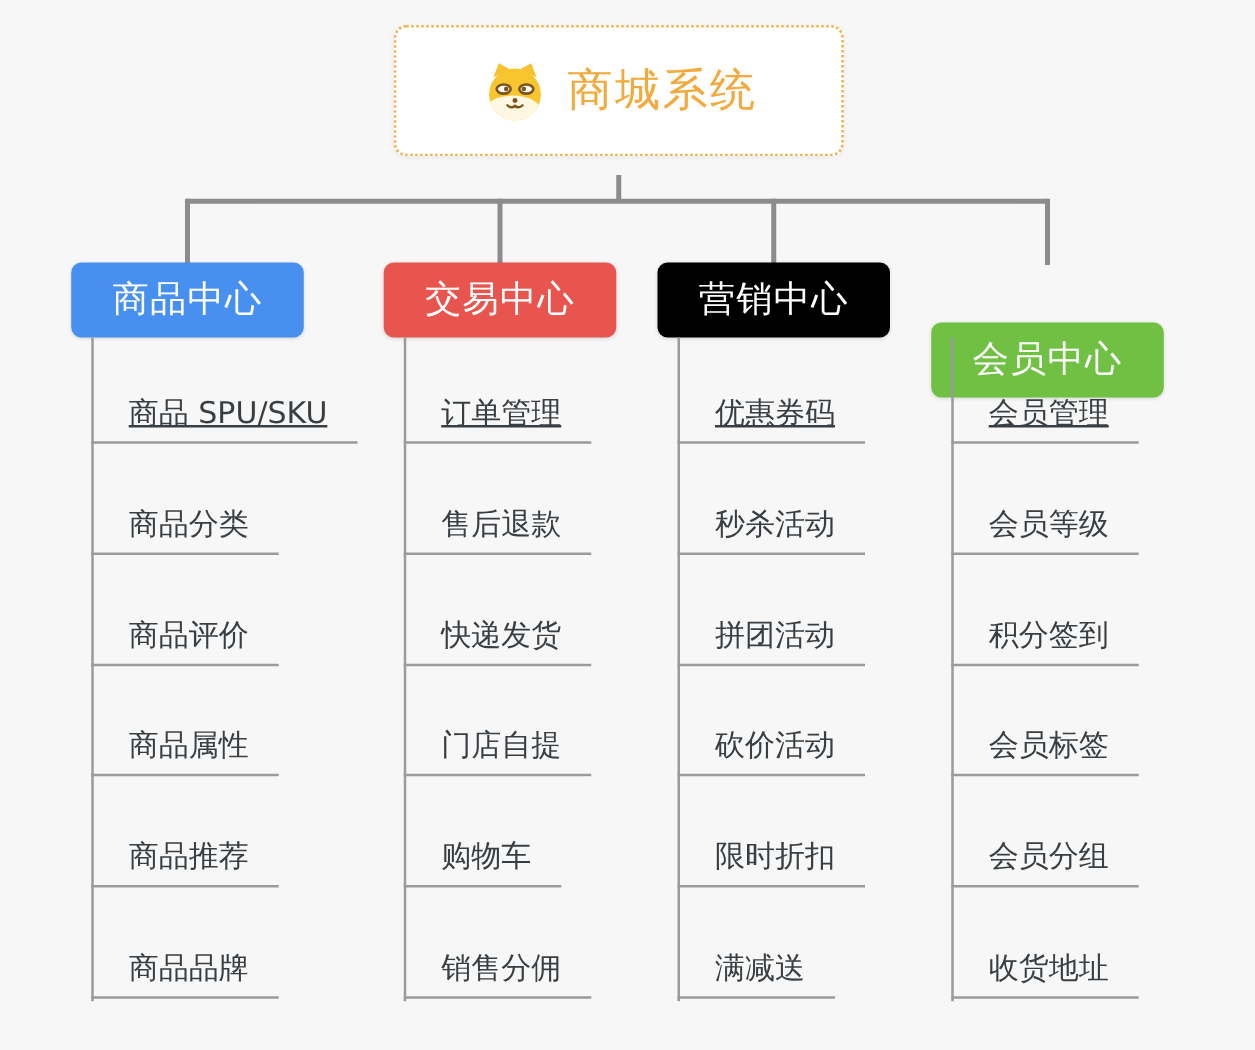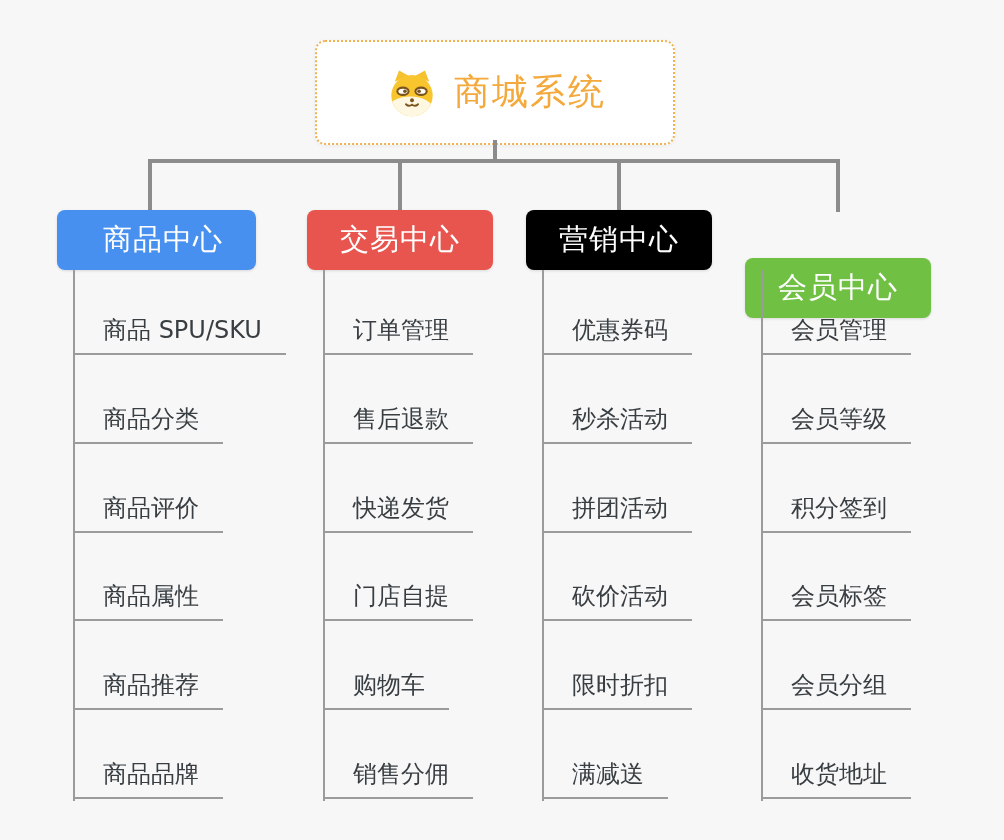--- a/index.html
+++ b/index.html
@@ -1,20 +1,20 @@
 <!DOCTYPE html>
 <html><head>
 <meta charset="utf-8">
 <style>
   html,body{margin:0;padding:0;background:#F7F7F7;}
   body{font-family:"DejaVu Sans","Liberation Sans",sans-serif;}
   #canvas{position:relative;width:1004px;height:840px;background:#F7F7F7;overflow:hidden;margin:0 auto;}
 
   
-  .root-node{position:absolute;left:315px;top:40px;width:360px;height:105px;background:#FFFFFF;
+  .root-node{position:absolute;left:315px;top:20px;width:360px;height:105px;background:#FFFFFF;
     border:2px dotted #F2B14E;border-radius:10px;box-sizing:border-box;
     display:flex;align-items:center;justify-content:center;gap:14px;
     box-shadow:0 1px 4px rgba(0,0,0,0.05);}
   .root-title{font-size:36px;font-weight:500;color:#F3A93C;letter-spacing:2px;white-space:nowrap;}
 
   
   .conn{position:absolute;background:#8C8C8C;}
   .conn-stub{left:493px;top:140px;width:4px;height:21px;}
   .conn-bus{left:148px;top:159px;width:692px;height:4px;border-radius:2px;}
   .conn-drop{top:159px;width:4px;height:53px;}
@@ -25,21 +25,21 @@
   .branch-0{left:57px;} .branch-1{left:307px;} .branch-2{left:526px;} .branch-3{left:745px;}
   .branch-box{width:186px;height:60px;border-radius:8px;color:#FFFFFF;font-size:29px;
     display:flex;align-items:center;justify-content:center;white-space:nowrap;
     box-shadow:0 1px 3px rgba(0,0,0,0.12);letter-spacing:1px;}
   .spine{position:absolute;left:16px;top:60px;width:2px;height:531px;background:#9B9B9B;}
 
   
   .leaf{position:absolute;left:16px;height:42px;box-sizing:border-box;
     display:flex;align-items:flex-end;padding:0 24px 7px 30px;
     border-bottom:2px solid #9B9B9B;font-size:24px;color:#383E42;white-space:nowrap;}
-  .r1{top:103px;} .r2{top:192px;} .r3{top:281px;} .r4{top:369px;} .r5{top:458px;} .r6{top:547px;}
+  .r1{top:103px;text-decoration:underline;} .r2{top:192px;} .r3{top:281px;} .r4{top:369px;} .r5{top:458px;} .r6{top:547px;}
 </style>
 </head>
 <body>
 
 <div id="canvas">
 
   <div class="root-node">
     <svg width="56" height="50" viewBox="0 0 64 58">
       <polygon points="12,16 17,3 28,9" fill="#F6C12E"></polygon>
       <polygon points="52,16 47,3 36,9" fill="#F6C12E"></polygon>
@@ -61,21 +61,21 @@
   </div>
 
   <div class="conn conn-stub"></div>
   <div class="conn conn-bus"></div>
   <div class="conn conn-drop drop-0"></div>
   <div class="conn conn-drop drop-1"></div>
   <div class="conn conn-drop drop-2"></div>
   <div class="conn conn-drop drop-3"></div>
 
   <div class="branch branch-0">
-    <div class="branch-box" style="background-color: rgb(72, 144, 240); padding-left: 13px;">商品中心</div>
+    <div class="branch-box" style="background-color: rgb(72, 144, 240);">商品中心</div>
     <div class="spine"></div>
     <div class="leaf r1">商品 SPU/SKU</div>
     <div class="leaf r2">商品分类</div>
     <div class="leaf r3">商品评价</div>
     <div class="leaf r4">商品属性</div>
     <div class="leaf r5">商品推荐</div>
     <div class="leaf r6">商品品牌</div>
   </div>
 
   <div class="branch branch-1">

